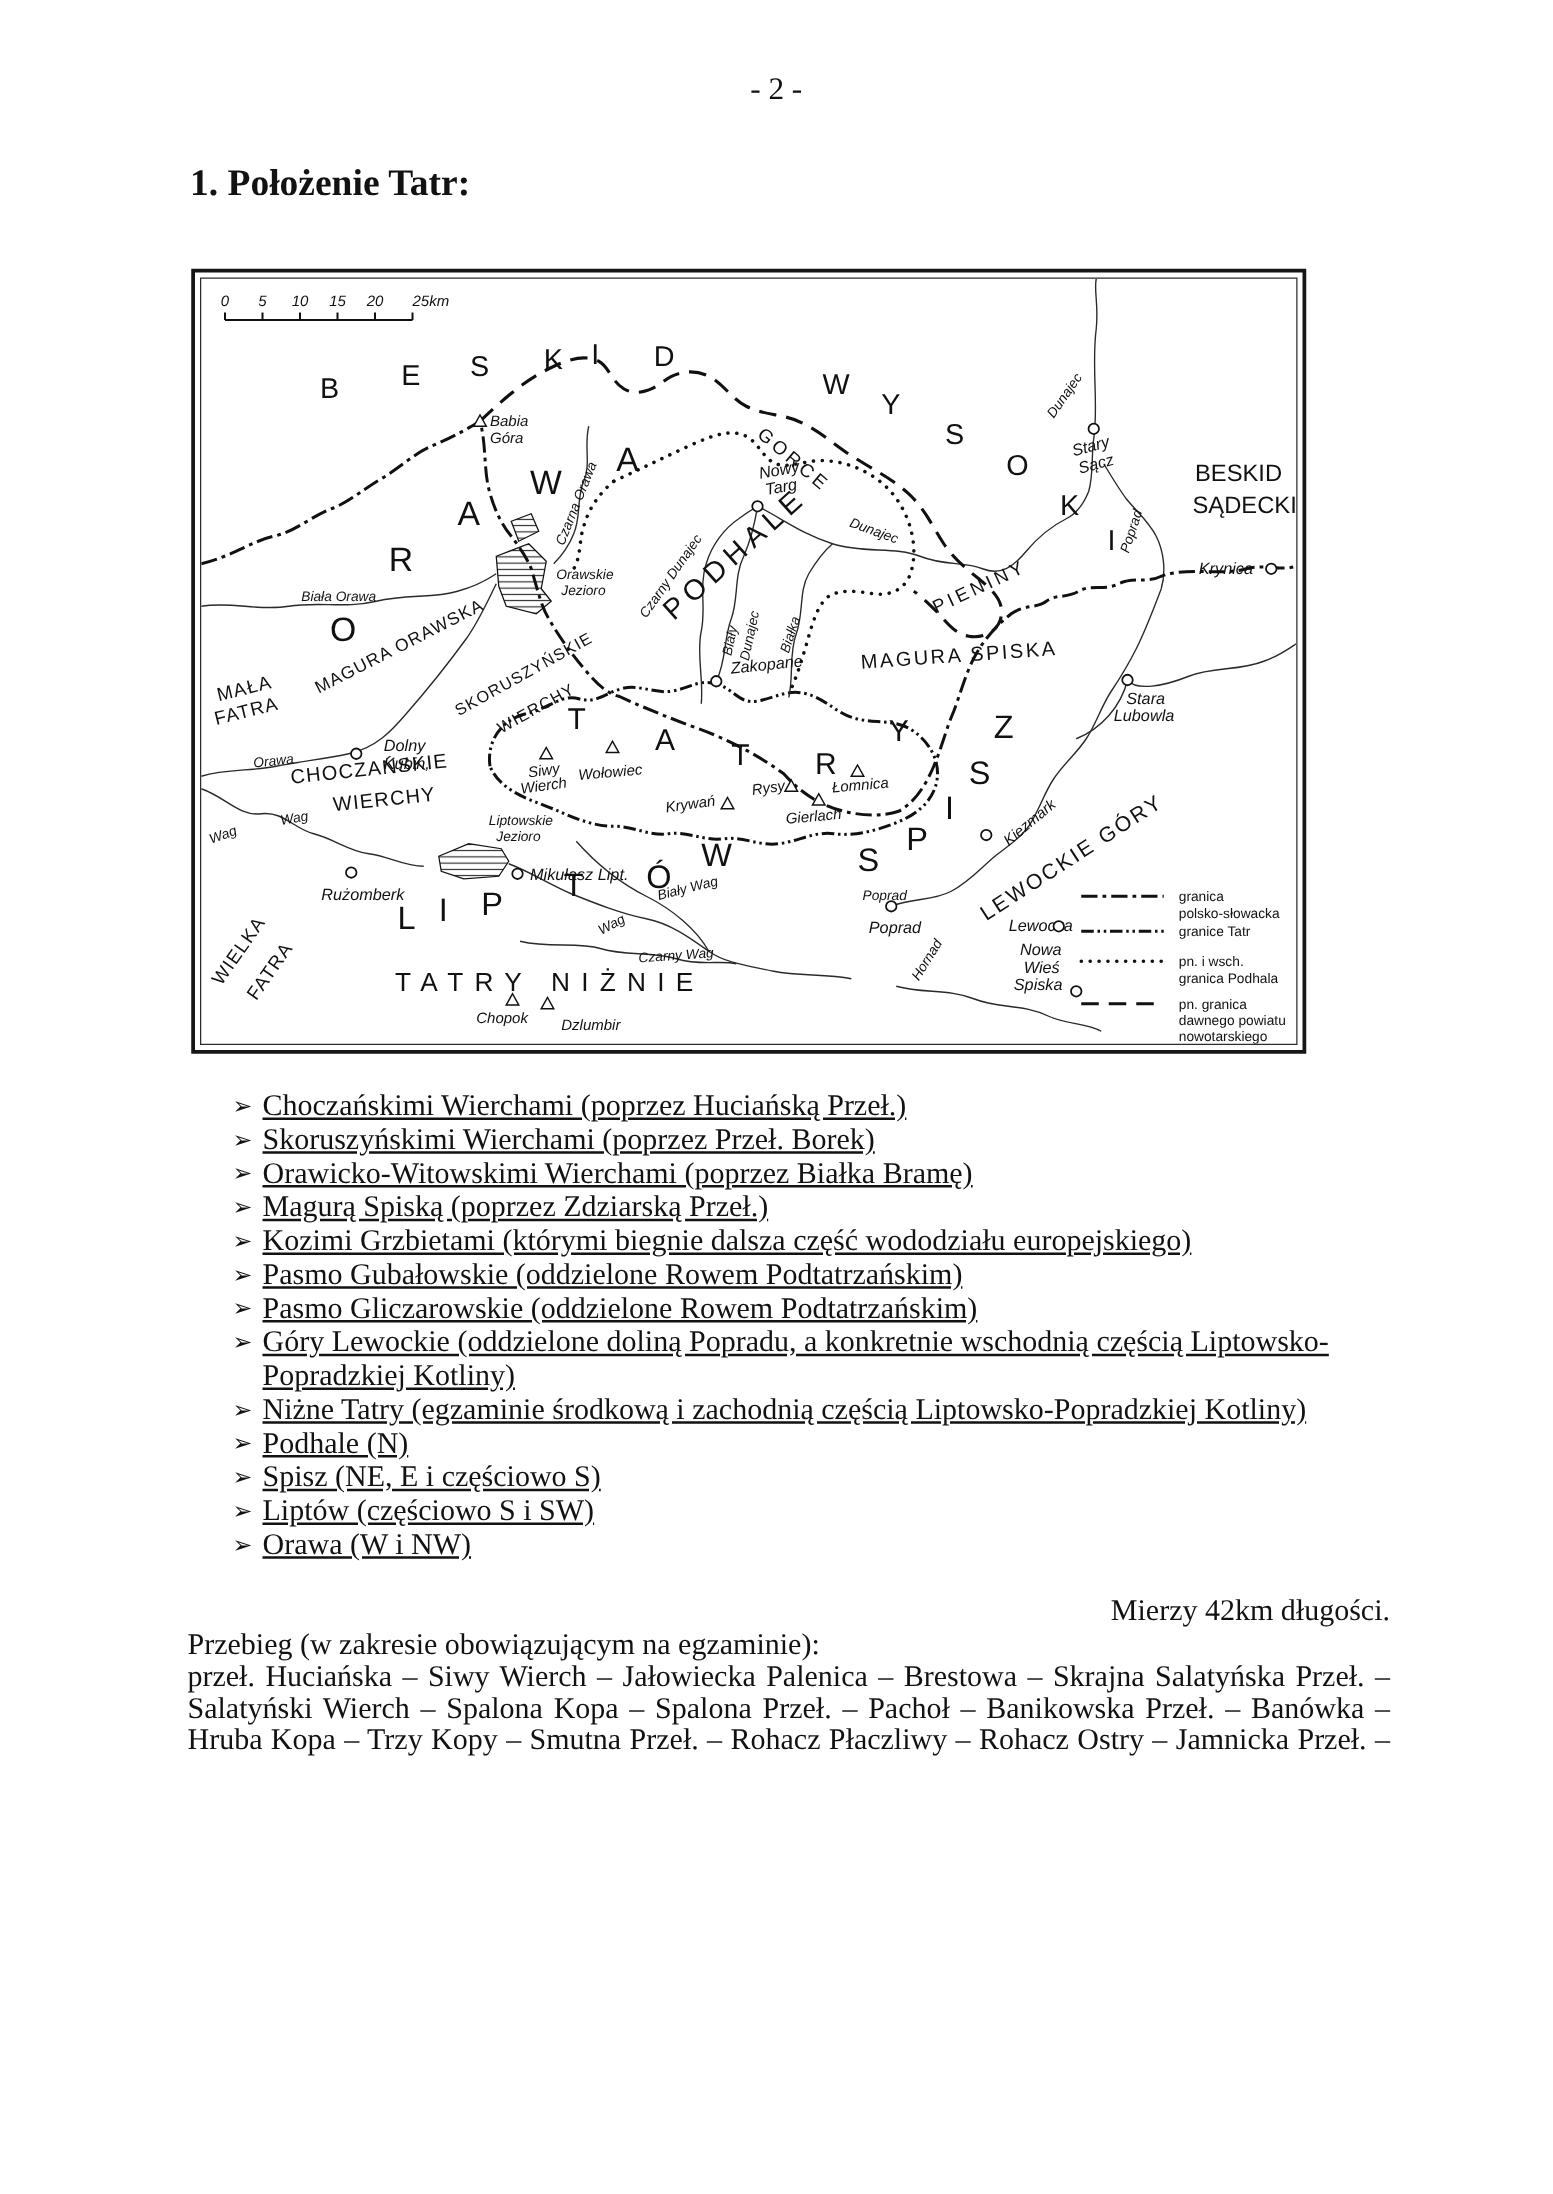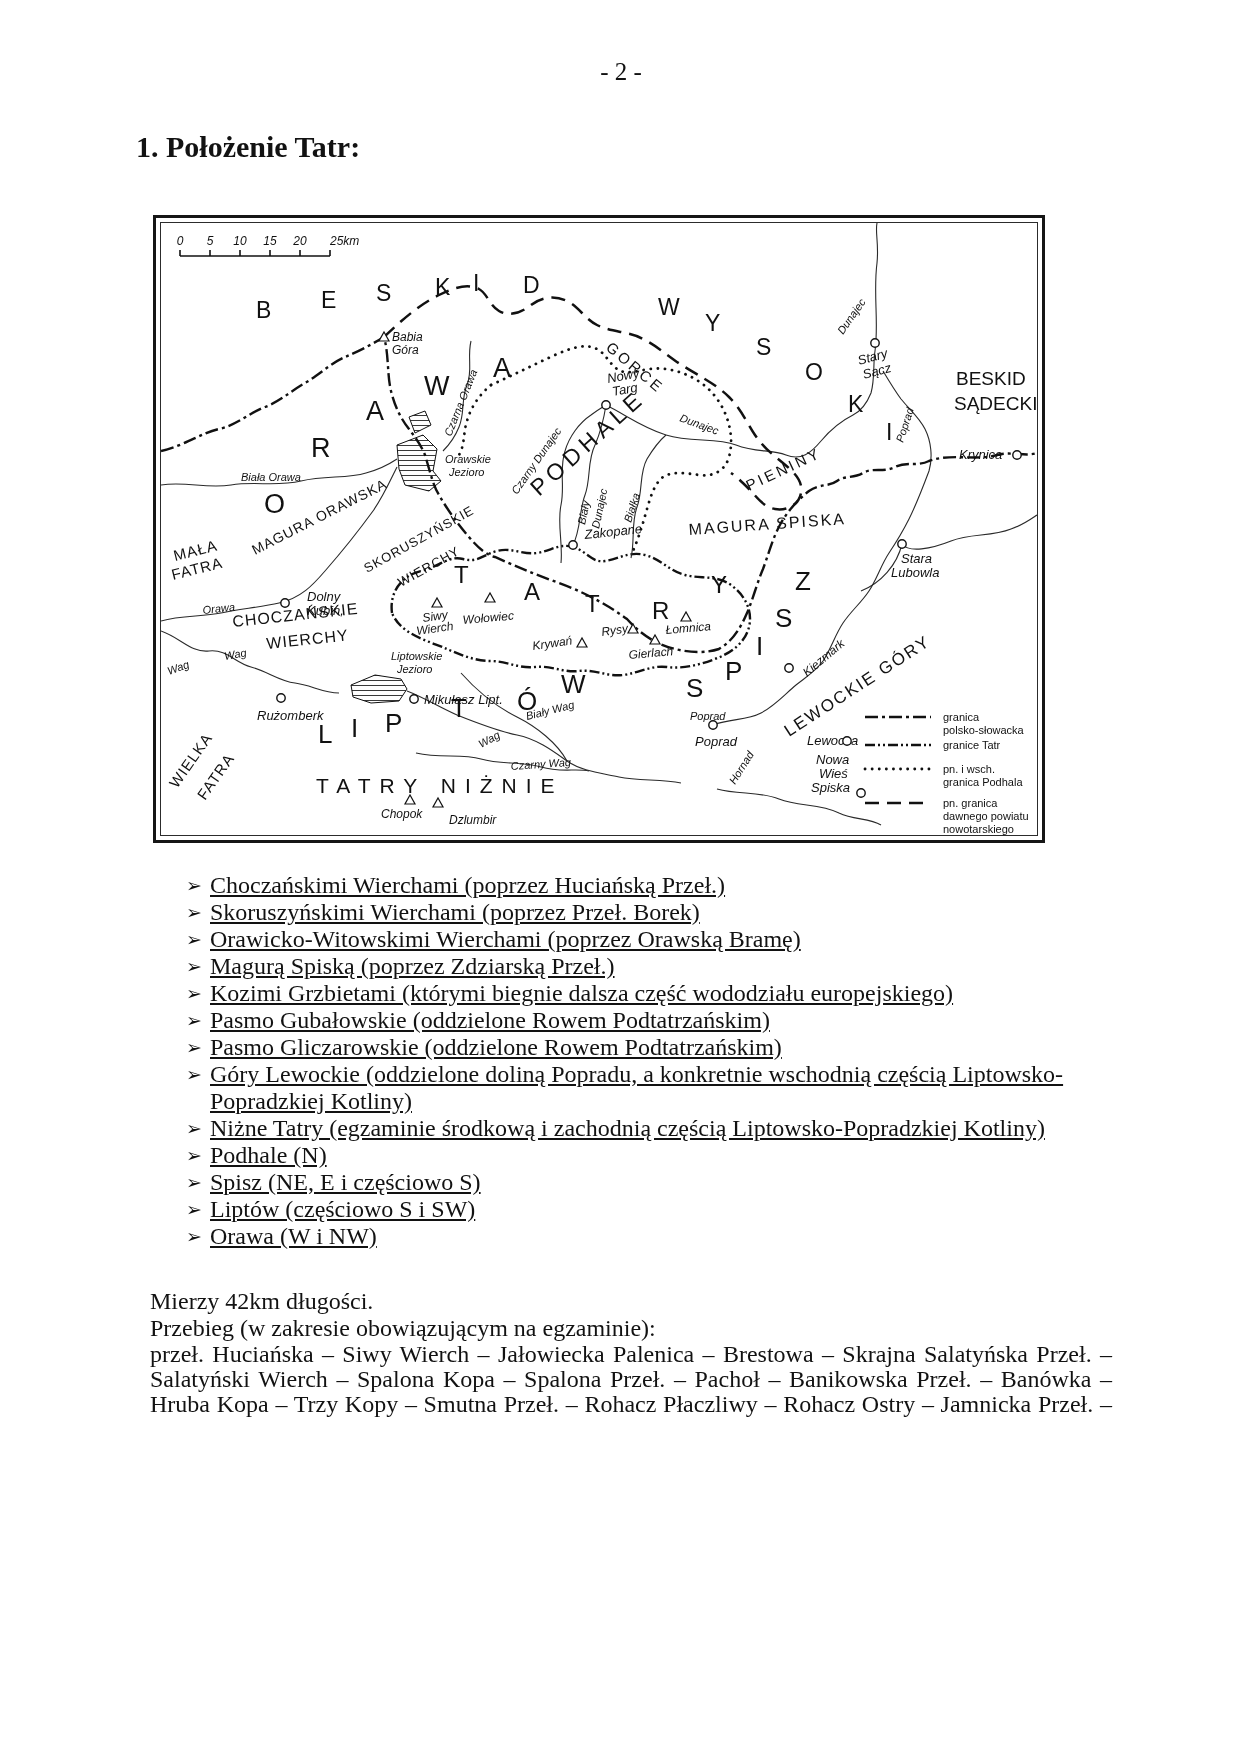--- a/index.html
+++ b/index.html
@@ -1,19 +1,19 @@
 <!DOCTYPE html>
 <html><head>
 <meta charset="utf-8">
 <style>
   html,body{margin:0;padding:0;background:#e8e8e8;}
   #page{position:relative;width:1242px;height:1755px;background:#ffffff;margin:0 auto;
         font-family:"Liberation Serif",serif;color:#121212;overflow:hidden;}
   .pagenum{position:absolute;top:58px;left:0;width:1242px;text-align:center;font-size:25px;}
-  .h1{position:absolute;top:130px;left:136px;font-size:30px;font-weight:bold;}
+  .h1{position:absolute;top:130px;left:152px;font-size:30px;font-weight:bold;}
   
   .map-outer{position:absolute;left:153px;top:215px;width:886px;height:622px;border:3px solid #161616;background:#fff;}
   .map-inner{position:absolute;left:4px;top:4px;right:4px;bottom:4px;border:1px solid #2c2c2c;}
   .map-inner svg{position:absolute;left:0;top:0;width:100%;height:100%;}
   
   .river{fill:none;stroke:#2a2a2a;stroke-width:1.1;}
   .b-plsk{fill:none;stroke:#111;stroke-width:2.4;stroke-dasharray:13 4 3 4;}
   .b-tatry{fill:none;stroke:#111;stroke-width:2.4;stroke-dasharray:10 3 2 3 2 3;}
   .b-podhale{fill:none;stroke:#111;stroke-width:2.8;stroke-dasharray:0.1 7;stroke-linecap:round;}
   .b-nowotarski{fill:none;stroke:#111;stroke-width:2.5;stroke-dasharray:14 8;}
@@ -22,21 +22,21 @@
   .peak{fill:#fff;stroke:#111;stroke-width:1.2;}
   .mt{font-family:"Liberation Sans",sans-serif;fill:#111;}
   .mt.it{font-style:italic;}
   .scale line{stroke:#111;stroke-width:1.6;}
   
   .textblock{position:absolute;left:150px;top:872px;width:962px;font-size:24px;line-height:27px;}
   .li{display:flex;}
   .li .mk{width:24px;margin-left:36px;flex:none;font-family:"DejaVu Sans",sans-serif;font-size:19px;}
   .li .tx{flex:1;text-decoration:underline;}
   .h2{font-size:29px;font-weight:bold;line-height:34px;margin-top:19px;}
-  .mierzy{margin-top:38px;}
+  .mierzy{margin-top:26px;text-align:right;}
   .przebieg-intro{}
   .przebieg{text-align:justify;text-align-last:justify;line-height:25px;}
 </style>
 </head>
 <body>
 
 <div id="page">
 
   <div class="pagenum">- 2 -</div>
   <div class="h1">1. Położenie Tatr:</div>
@@ -268,21 +268,21 @@
         <div class="li">
           <span class="mk">➢</span>
           <span class="tx">Choczańskimi Wierchami (poprzez Huciańską Przeł.)</span>
         </div>
         <div class="li">
           <span class="mk">➢</span>
           <span class="tx">Skoruszyńskimi Wierchami (poprzez Przeł. Borek)</span>
         </div>
         <div class="li">
           <span class="mk">➢</span>
-          <span class="tx">Orawicko-Witowskimi Wierchami (poprzez Orawską Bramę)</span>
+          <span class="tx">Orawicko-Witowskimi Wierchami (poprzez Białka Bramę)</span>
         </div>
         <div class="li">
           <span class="mk">➢</span>
           <span class="tx">Magurą Spiską (poprzez Zdziarską Przeł.)</span>
         </div>
         <div class="li">
           <span class="mk">➢</span>
           <span class="tx">Kozimi Grzbietami (którymi biegnie dalsza część wododziału europejskiego)</span>
         </div>
       </div>

